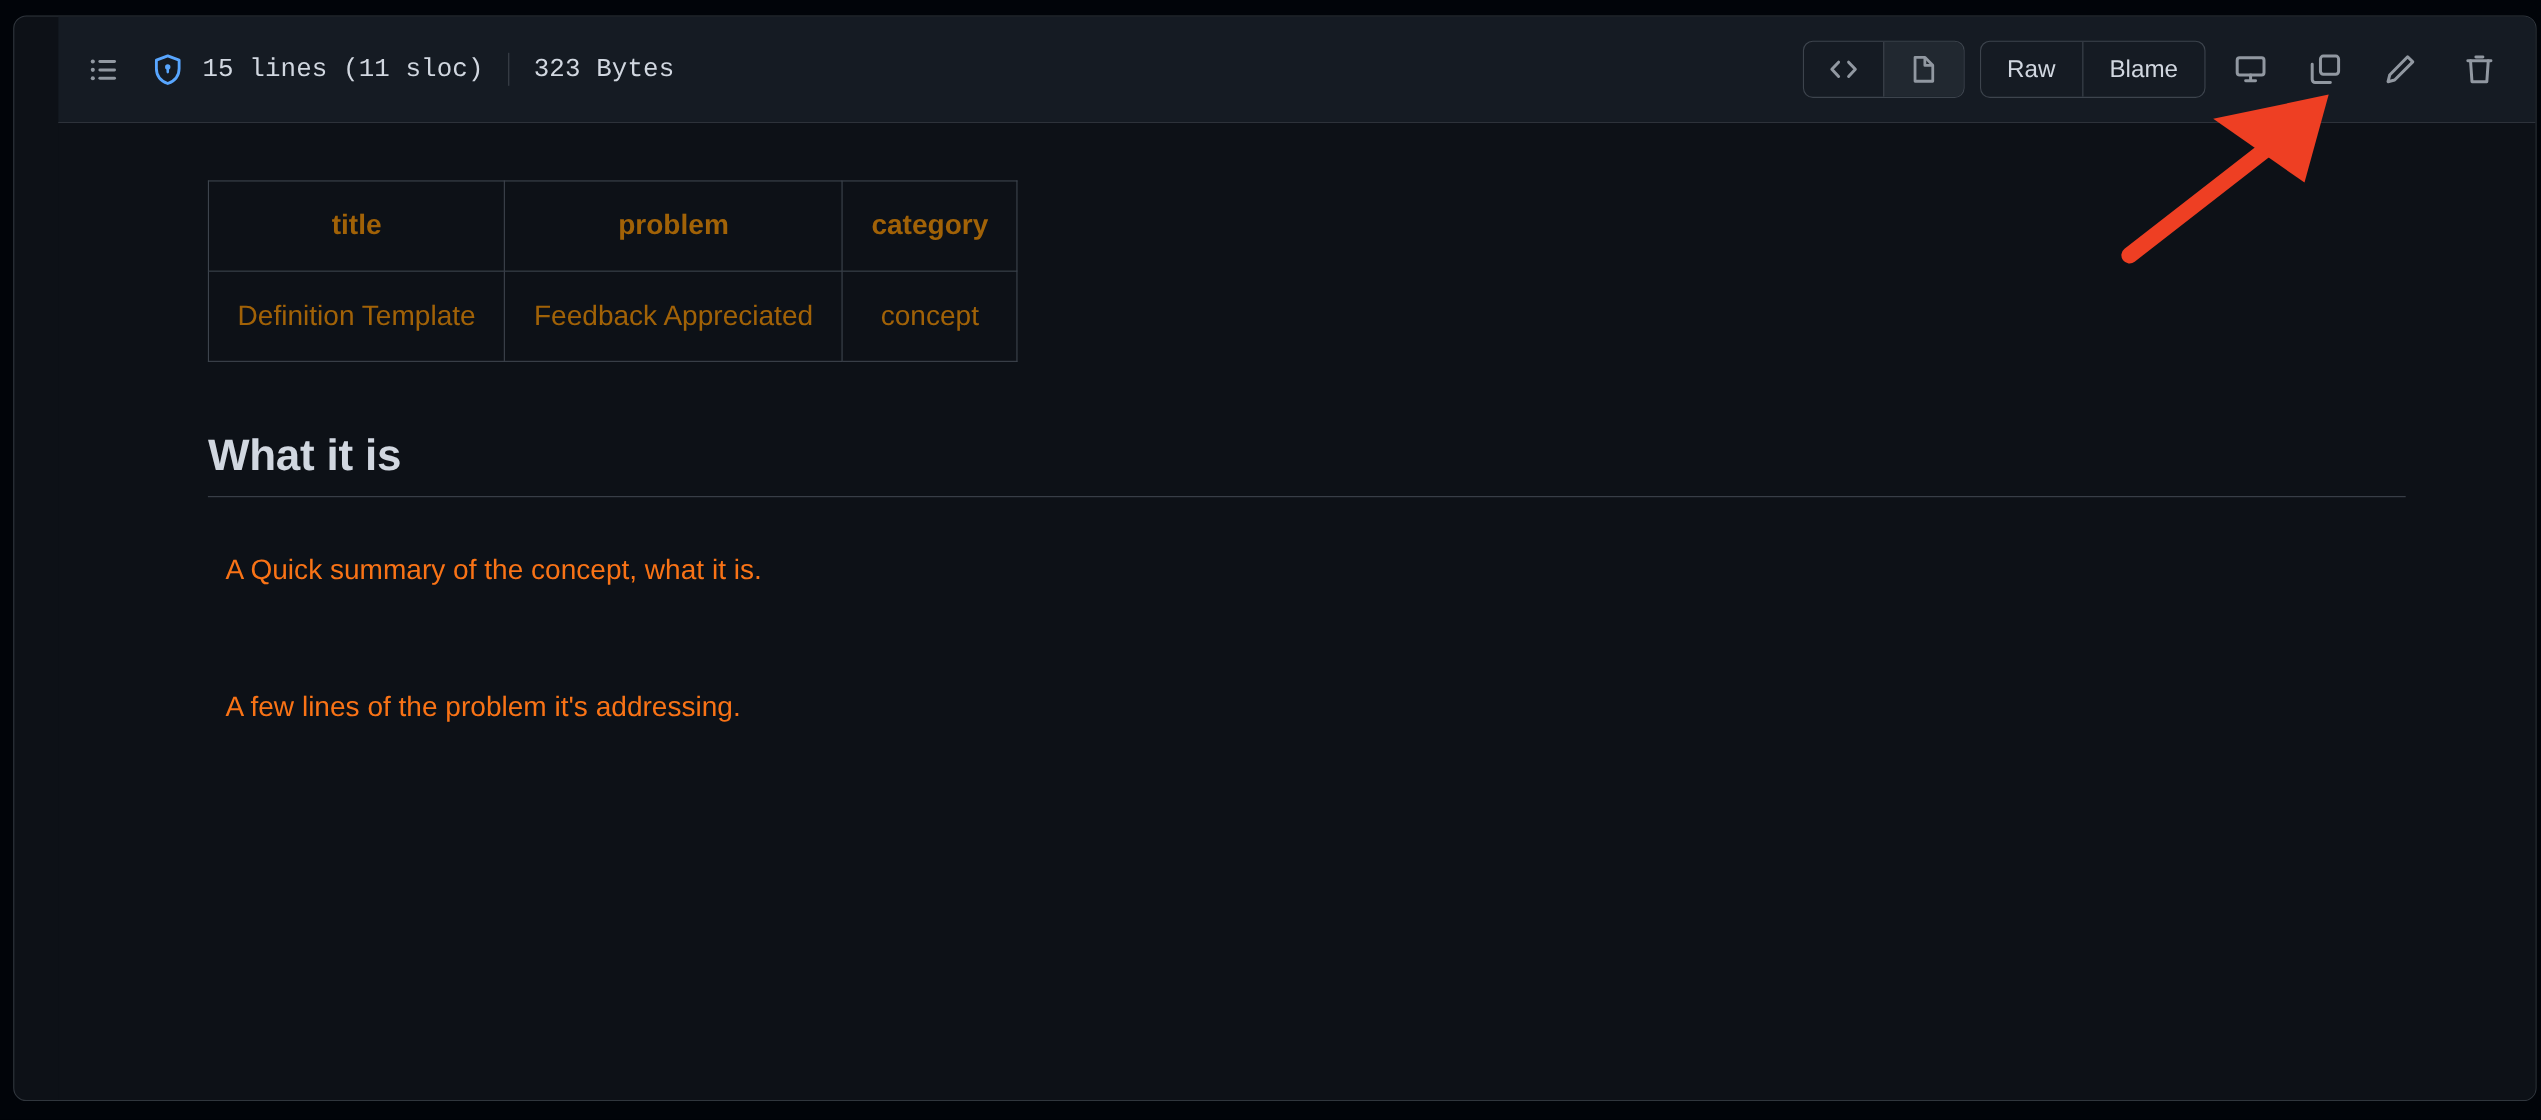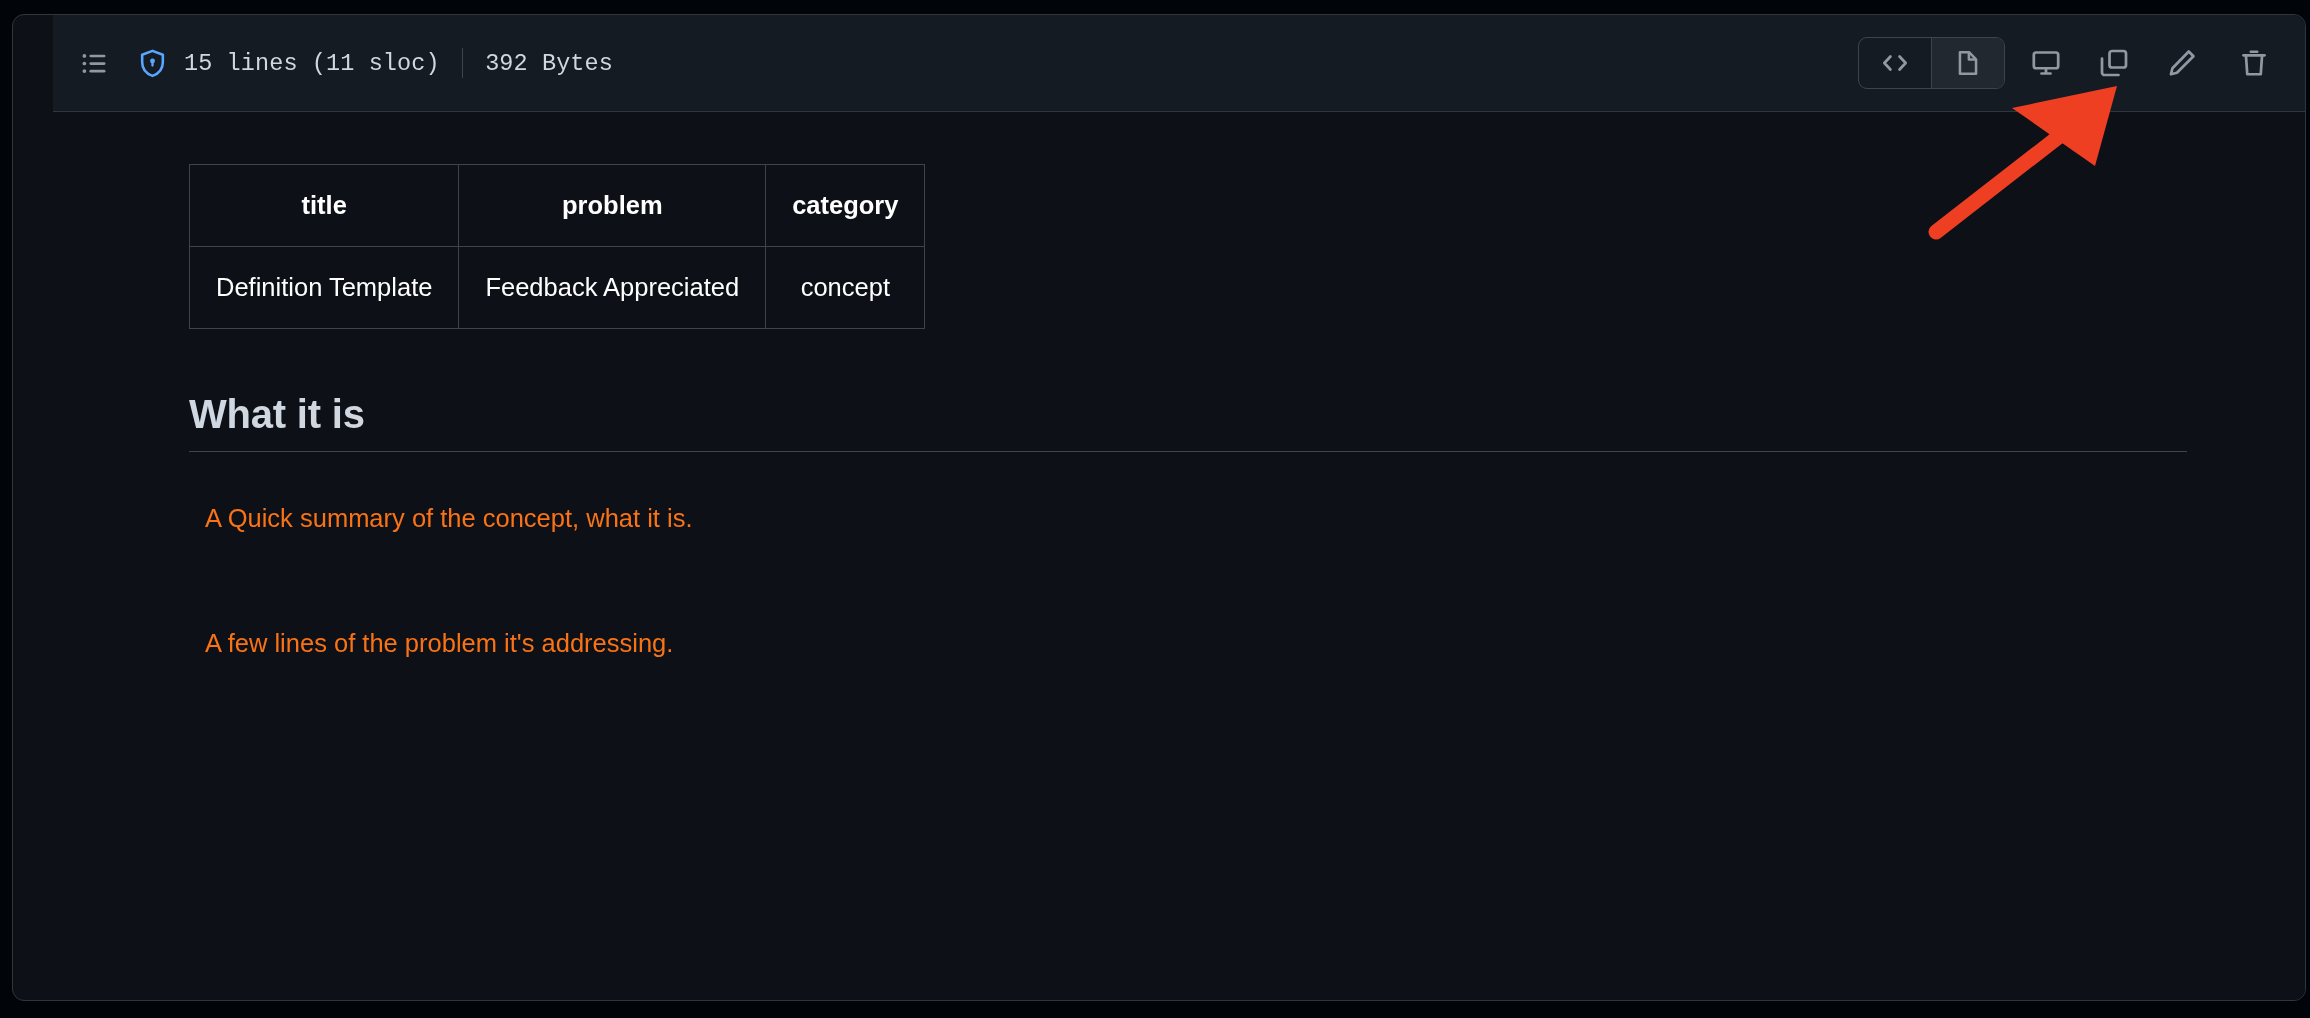--- a/index.html
+++ b/index.html
@@ -119,21 +119,21 @@
 
   
   table.md-table {
     border-collapse: collapse;
     margin-bottom: 0;
   }
   table.md-table th, table.md-table td {
     border: 1.5px solid #3d444d;
     padding: 0 26px;
     height: 82px;
-    color: #ffffff;
+    color: #a16207;
     font-size: 25.5px;
     white-space: nowrap;
     vertical-align: middle;
   }
   table.md-table th {
     font-weight: bold;
     text-align: center;
   }
   table.md-table td { text-align: center; }
 
@@ -189,21 +189,21 @@
         <div class="meta-group">
           <span class="shield-wrap">
             <svg width="31" height="31" viewBox="0 0 24 24" fill="none" aria-hidden="true">
               <path d="M12 2.2 L20 5.2 V11 c0 5.2 -3.4 8.9 -8 10.6 C7.4 19.9 4 16.2 4 11 V5.2 Z" stroke="#58a6ff" stroke-width="2" stroke-linejoin="round"></path>
               <circle cx="12" cy="10" r="1.9" fill="#58a6ff"></circle>
               <rect x="11.1" y="10.4" width="1.8" height="4.1" rx="0.9" fill="#58a6ff"></rect>
             </svg>
           </span>
           <span>15 lines (11 sloc)</span>
           <span class="meta-sep"></span>
-          <span>392 Bytes</span>
+          <span>323 Bytes</span>
         </div>
 
       </div>
 
       <div class="header-right">
 
         <div class="seg-group">
           <div class="seg-btn icon-seg" title="Code">
             <svg width="28" height="28" viewBox="0 0 16 16" fill="none" stroke="currentColor" stroke-width="1.55" stroke-linecap="round" stroke-linejoin="round" aria-hidden="true">
               <polyline points="5.4,4.3 1.9,8 5.4,11.7"></polyline>
@@ -211,20 +211,24 @@
             </svg>
           </div>
           <div class="seg-btn icon-seg selected" title="Preview">
             <svg width="28" height="28" viewBox="0 0 16 16" fill="none" stroke="currentColor" stroke-width="1.45" stroke-linejoin="round" aria-hidden="true">
               <path d="M3.4 1.8 h5.2 L12.6 5.9 V14.2 H3.4 Z"></path>
               <polyline points="8.5,1.9 8.5,6 12.5,6"></polyline>
             </svg>
           </div>
         </div>
 
+        <div class="seg-group">
+          <button class="seg-btn">Raw</button>
+          <button class="seg-btn">Blame</button>
+        </div>
 
         <div class="tool-icon" title="Open in desktop">
           <svg width="30" height="30" viewBox="0 0 16 16" fill="none" stroke="currentColor" stroke-width="1.45" stroke-linecap="round" stroke-linejoin="round" aria-hidden="true">
             <rect x="1.5" y="2.4" width="13" height="8.4" rx="1.2"></rect>
             <path d="M8 10.8 V13"></path>
             <path d="M5.6 13.6 H10.4"></path>
           </svg>
         </div>
 
         <div class="tool-icon" title="Copy raw content">

